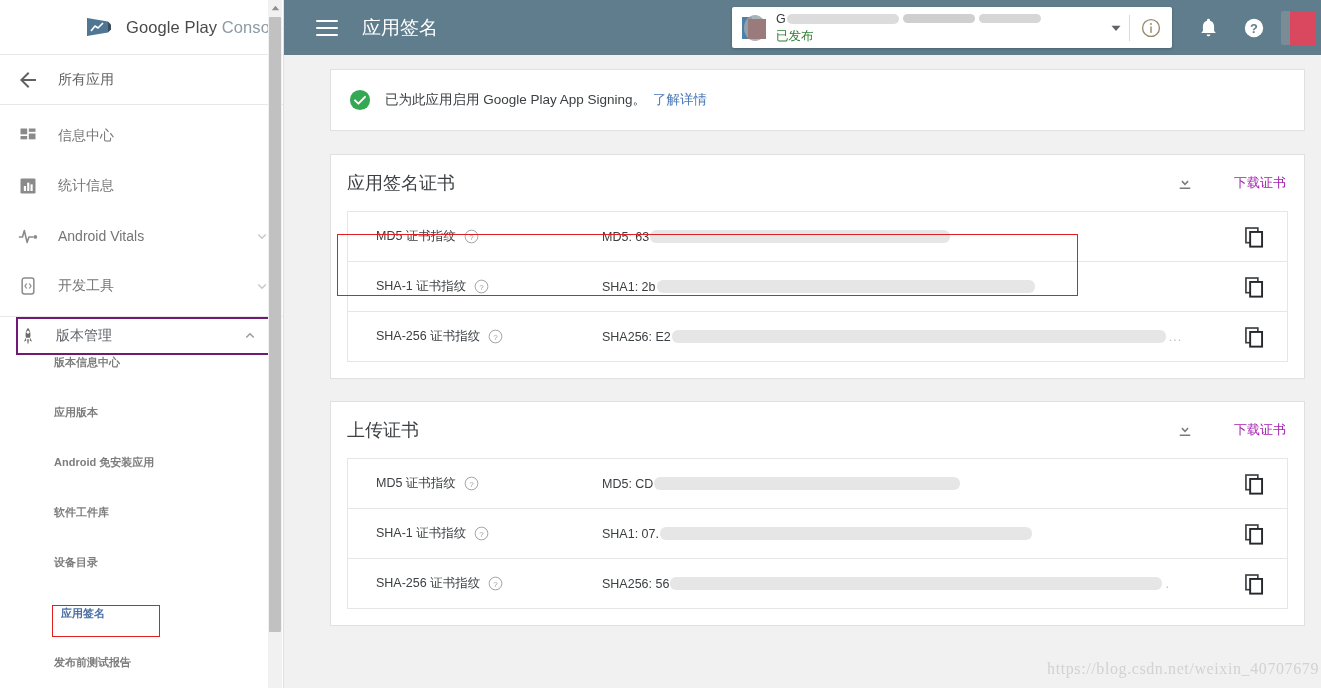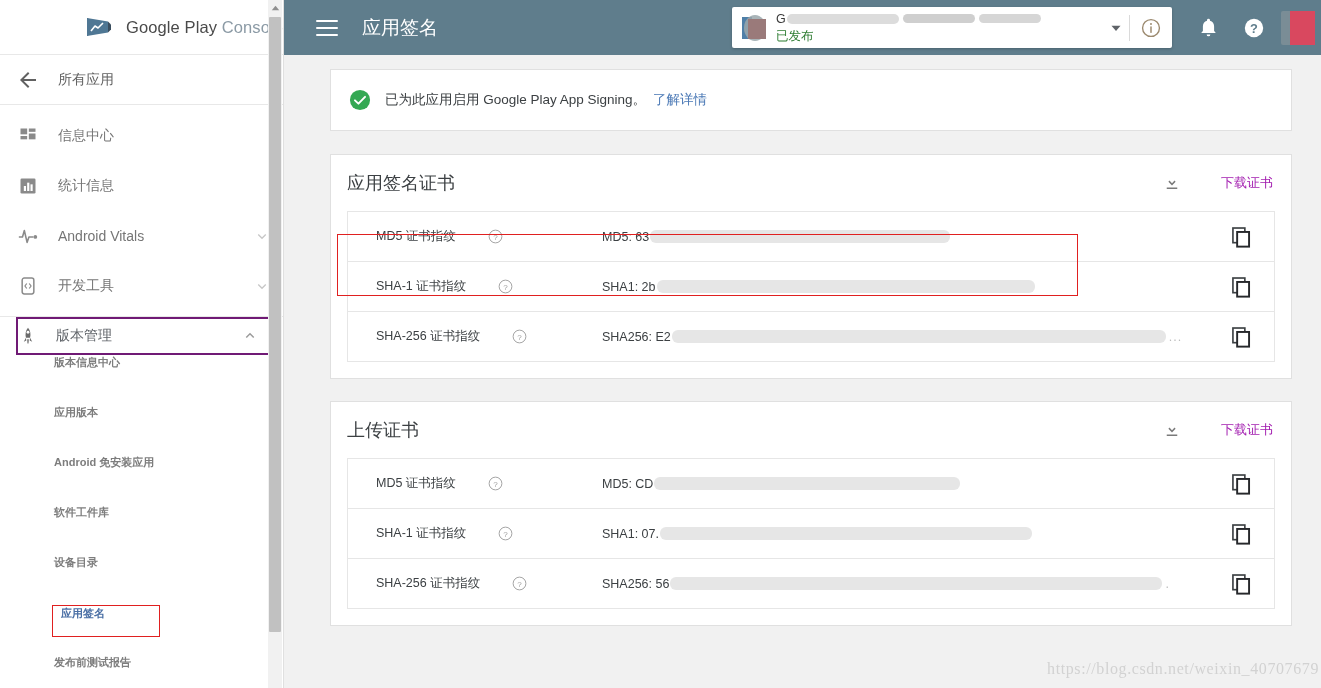--- a/index.html
+++ b/index.html
@@ -115,40 +115,40 @@
 
   #topbar-right { position: absolute; right: 0; top: 0; height: 55px; display: flex; align-items: center; }
   .tb-ico { width: 46px; height: 55px; display: flex; align-items: center; justify-content: center; cursor: pointer; }
   #avatar {
     width: 34px; height: 34px; margin-right: 6px; margin-left: 4px; cursor: pointer;
     position: relative; overflow: hidden;
   }
   #avatar .av-a { position: absolute; inset: 0; background: #7a8d96; border-radius: 2px; }
   #avatar .av-b { position: absolute; left: 9px; top: 0px; width: 26px; height: 34px; background: #d9485f; }
 
-  #content { height: 633px; overflow: hidden; padding: 14px 29px 0 46px; position: relative; }
+  #content { height: 633px; overflow: hidden; padding: 14px 16px 0 46px; position: relative; }
 
   .banner {
     background: #ffffff; border: 1px solid #e0e0e0; height: 62px;
     display: flex; align-items: center; padding-left: 18px; margin-bottom: 23px;
   }
   .banner .chk { width: 22px; height: 22px; flex: 0 0 22px; margin-right: 14px; }
   .banner .txt { font-size: 13.5px; color: #3c4043; }
   .banner .lnk { font-size: 13.5px; color: #4a78b5; margin-left: 7px; cursor: pointer; }
 
   .card { background: #ffffff; border: 1px solid #e0e0e0; padding: 0 16px 16px 16px; margin-bottom: 22px; }
   .card-head { height: 56px; display: flex; align-items: center; }
   .card-title { font-size: 18px; color: #3c4043; flex: 1 1 auto; }
   .dl-link { display: flex; align-items: center; cursor: pointer; padding-right: 2px; }
   .dl-link .dico { width: 18px; height: 18px; flex: 0 0 18px; margin-right: 8px; }
   .dl-link .dtxt { font-size: 13px; color: #a21caf; margin-left: 32px; }
 
   .table { border: 1px solid #e6e6e6; border-bottom: none; }
   .row { height: 50px; display: flex; align-items: center; border-bottom: 1px solid #e6e6e6; background: #fff; }
-  .row .cell-label { width: 254px; flex: 0 0 254px; padding-left: 28px; display: flex; align-items: center; gap: 24px; }
+  .row .cell-label { width: 254px; flex: 0 0 254px; padding-left: 28px; display: flex; align-items: center; }
   .row .cell-label .lt { font-size: 12.5px; color: #3c4043; }
   .row .cell-label .qm { width: 15px; height: 15px; flex: 0 0 15px; margin-left: 8px; cursor: pointer; }
   .row .cell-value { flex: 1 1 auto; min-width: 0; display: flex; align-items: center; overflow: hidden; }
   .row .cell-value .vt { font-size: 12.5px; color: #3c4043; white-space: nowrap; flex: 0 0 auto; }
   .row .cell-value .vblur { height: 13px; background: #e6e6e6; border-radius: 6px; margin-left: 1px; }
   .row .cell-value .ell { font-size: 12.5px; color: #bdbdbd; margin-left: 3px; letter-spacing: 1px; }
   .row .cell-copy { width: 66px; flex: 0 0 66px; display: flex; align-items: center; justify-content: center; cursor: pointer; }
 
   .redbox {
     position: absolute; border: 1.5px solid #e02020; pointer-events: none; z-index: 9;

